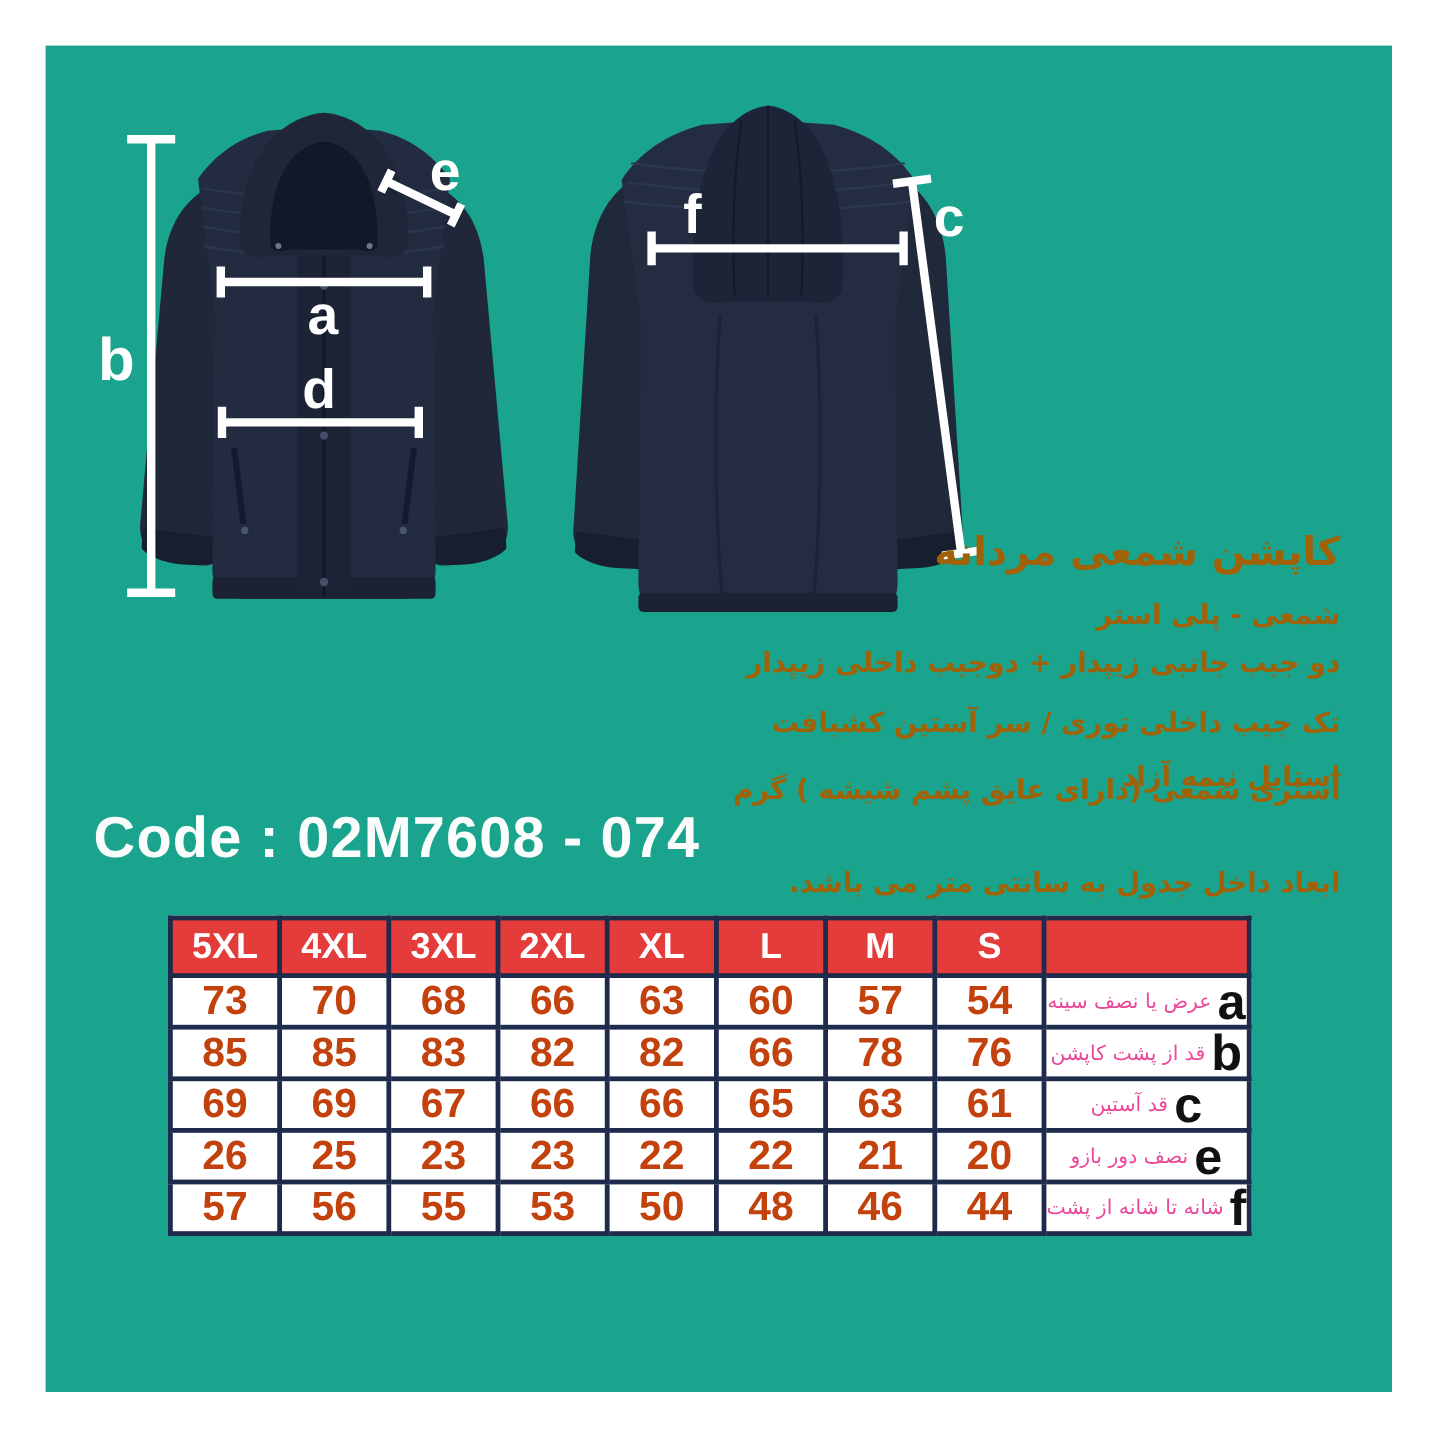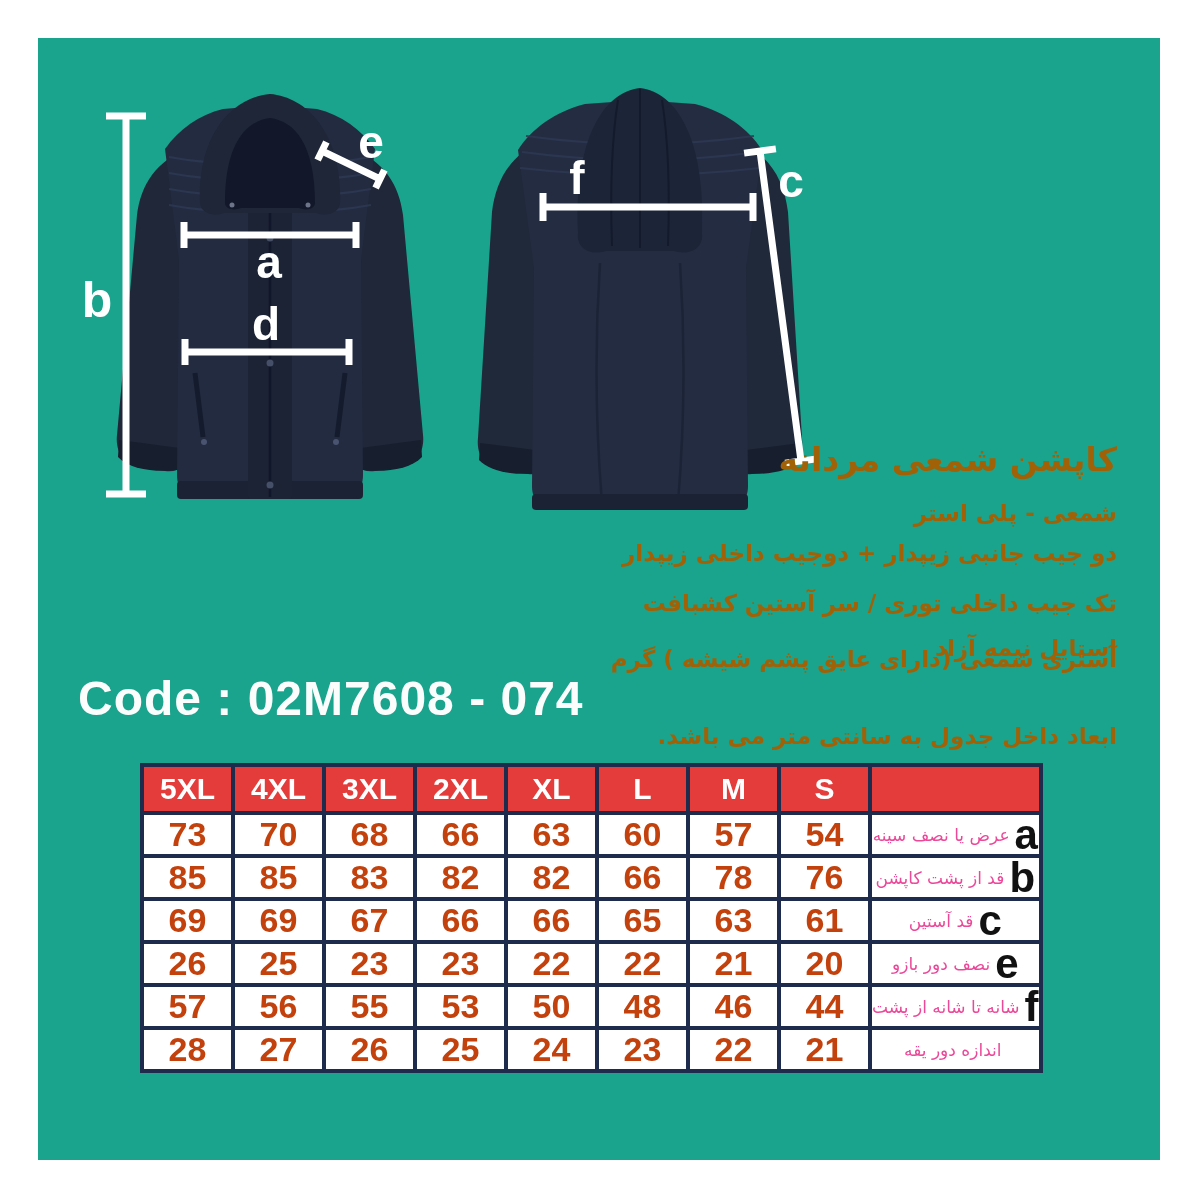--- a/index.html
+++ b/index.html
@@ -254,30 +254,14 @@
     <td class="val">48</td>
     <td class="val">46</td>
     <td class="val">44</td>
     <td class="rowlabel">
       <div class="lblwrap">
             <span class="lbl-letter">f</span>
             <span class="lbl-text">شانه تا شانه از پشت</span>
           </div>
     </td>
   </tr>
-  <tr>
-    <td class="val">28</td>
-    <td class="val">27</td>
-    <td class="val">26</td>
-    <td class="val">25</td>
-    <td class="val">24</td>
-    <td class="val">23</td>
-    <td class="val">22</td>
-    <td class="val">21</td>
-    <td class="rowlabel">
-      <div class="lblwrap">
-            <span class="lbl-letter"></span>
-            <span class="lbl-text">اندازه دور یقه</span>
-          </div>
-    </td>
-  </tr>
 </tbody>
   </table>
 
 </body></html>

